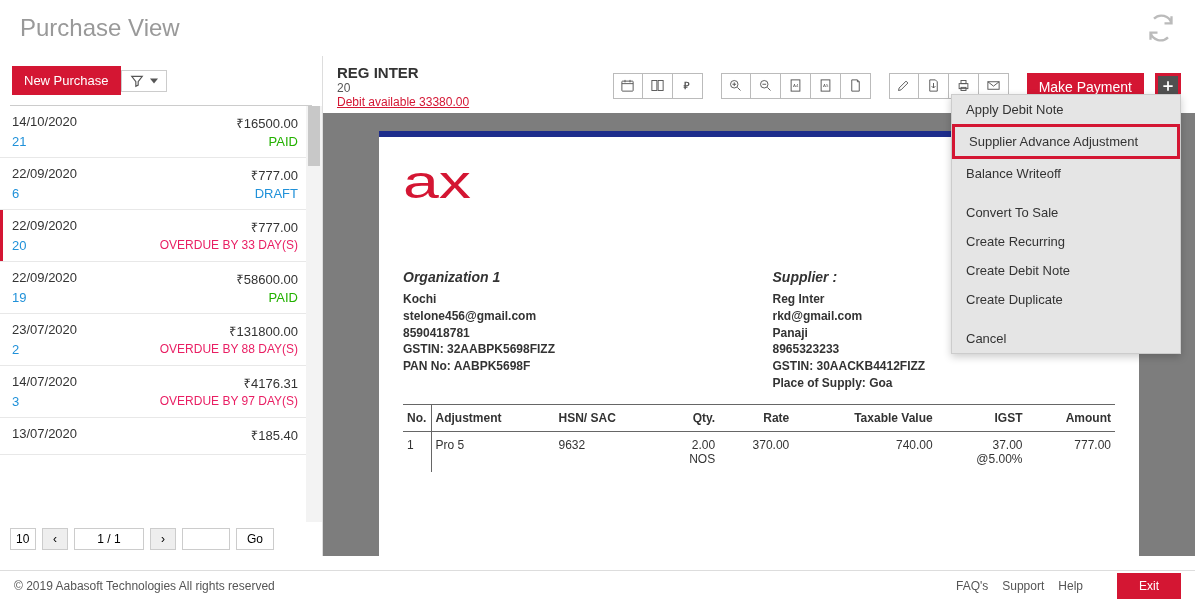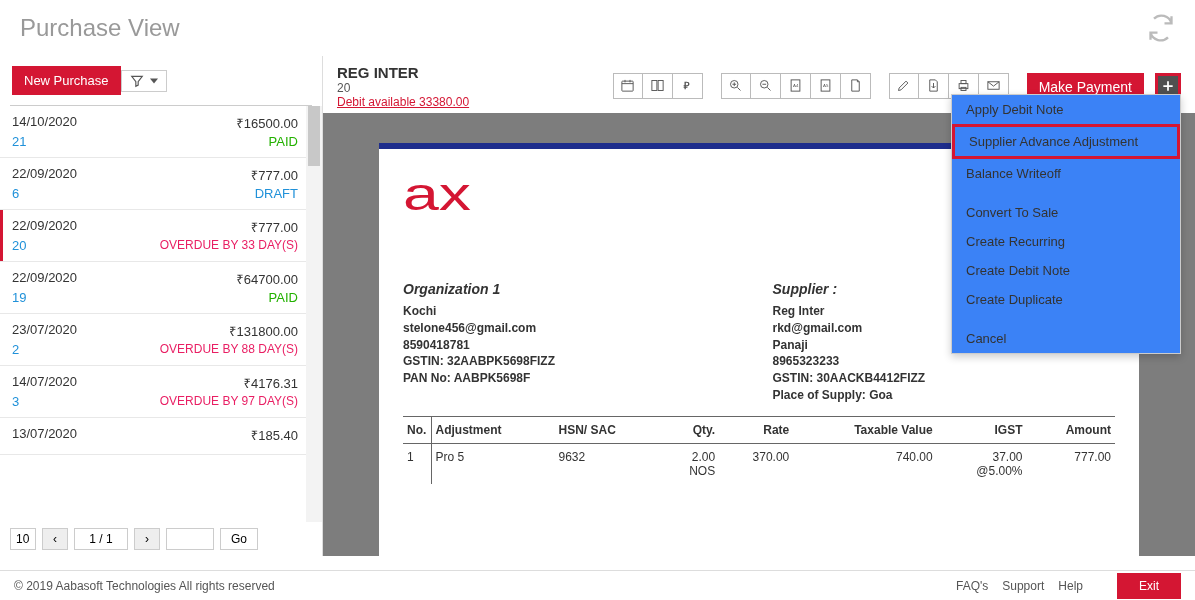--- a/index.html
+++ b/index.html
@@ -20,49 +20,49 @@
 .entry.active::before { content: ""; position: absolute; left: 0; top: 0; bottom: 0; width: 3px; background: #d41633; }
 .entry-row1 { display: flex; justify-content: space-between; }
 .entry-row2 { display: flex; justify-content: space-between; margin-top: 2px; }
 .num-link { color: #2091d9; }
 .status-paid { color: #23b100; }
 .status-draft { color: #2091d9; }
 .status-overdue { color: #e91e63; font-size: 12px; }
 .list-footer { display: flex; align-items: center; padding: 6px 10px; gap: 6px; }
 .list-footer select, .list-footer input, .list-footer button { border: 1px solid #ccc; background: #fff; padding: 2px 5px; font-size: 12px; height: 22px; }
 .list-footer .page-btn { width: 26px; text-align: center; background: #eee; cursor: pointer; }
-.list-footer .page-input { width: 54px; text-align: center; }
+.list-footer .page-input { width: 70px; text-align: center; }
 .list-footer .go { width: 38px; cursor: pointer; }
 .right-col { flex: 1; display: flex; flex-direction: column; position: relative; }
 .right-header { padding: 8px 14px 4px 14px; display: flex; align-items: center; }
 .rh-left { display: flex; flex-direction: column; }
 .rh-title { font-weight: 600; font-size: 15px; }
 .rh-sub { font-size: 12px; color: #555; }
 .rh-debit { color: #d41633; text-decoration: underline; font-size: 12px; cursor: pointer; }
 .toolbar-groups { display: flex; gap: 18px; margin-left: auto; }
 .tgroup { display: flex; }
 .ticon { width: 30px; height: 26px; border: 1px solid #bbb; display: flex; align-items: center; justify-content: center; cursor: pointer; }
 .ticon + .ticon { border-left: none; }
 .ticon svg { width: 15px; height: 15px; color: #555; }
 .make-payment { background: #d41633; color: #fff; padding: 6px 12px; border: none; cursor: pointer; font-size: 14px; }
 .plus-btn { width: 26px; height: 26px; background: #505050; border: 3px solid #d41633; display: flex; align-items: center; justify-content: center; cursor: pointer; }
 .plus-btn svg { color: #fff; }
-.doc-area { flex: 1; background: #7d7d7d; display: flex; justify-content: center; padding-top: 30px; overflow: hidden; position: relative; }
+.doc-area { flex: 1; background: #7d7d7d; display: flex; justify-content: center; padding-top: 18px; overflow: hidden; position: relative; }
 .doc-page { width: 760px; background: #fff; border-top: 6px solid #1e2d8c; padding: 18px 24px; }
 .logo { color: #d41633; font-size: 46px; letter-spacing: 0px; font-weight: 400; margin-bottom: 60px; font-family: Arial; transform: scaleX(1.4); transform-origin: left; }
 .org-row { display: flex; gap: 27px; }
 .org-col { flex: 1; }
 .org-title { font-weight: 700; font-style: italic; font-size: 14px; margin-bottom: 6px; }
 .org-line { font-size: 12px; font-weight: 700; line-height: 1.4; }
 .inv-table { width: 100%; border-collapse: collapse; margin-top: 12px; font-size: 12px; }
 .inv-table th { border-top: 1px solid #666; border-bottom: 1px solid #666; padding: 6px 4px; font-weight: 700; text-align: left; }
 .inv-table th.r, .inv-table td.r { text-align: right; }
 .inv-table td { padding: 6px 4px; vertical-align: top; }
 .inv-table th:first-child, .inv-table td:first-child { border-right: 1px solid #666; width: 28px; }
-.menu { position: absolute; top: 38px; right: 14px; width: 230px; background: #3b82f6; border: 1px solid #ccc; box-shadow: 0 3px 8px rgba(0,0,0,.2); z-index: 10; }
+.menu { position: absolute; top: 38px; right: 14px; width: 230px; background: #e5e5e5; border: 1px solid #ccc; box-shadow: 0 3px 8px rgba(0,0,0,.2); z-index: 10; }
 .menu-item { padding: 7px 14px; font-size: 13px; cursor: pointer; color: #333; }
 .menu-item.hl { border: 3px solid #d41633; }
 .menu-sep { height: 10px; }
 .footer { position: absolute; bottom: 0; left: 0; right: 0; height: 30px; border-top: 1px solid #ddd; display: flex; align-items: center; padding: 0 14px; font-size: 12px; color: #555; background: #fff; }
 .footer .links { margin-left: auto; display: flex; gap: 14px; align-items: center; }
 .footer .exit { background: #d41633; color: #fff; padding: 6px 22px; cursor: pointer; margin-left: 20px; }
 select { appearance: none; padding-right: 16px; }
 </style>
 </head>
 <body>
@@ -116,21 +116,21 @@
               <span>₹777.00</span>
             </div>
   <div class="entry-row2">
               <span class="num-link">20</span>
               <span class="status-overdue">OVERDUE BY 33 DAY(S)</span>
             </div>
           </div>
           <div class="entry">
             <div class="entry-row1">
               <span>22/09/2020</span>
-              <span>₹64700.00</span>
+              <span>₹58600.00</span>
             </div>
   <div class="entry-row2">
               <span class="num-link">19</span>
               <span class="status-paid">PAID</span>
             </div>
           </div>
           <div class="entry">
             <div class="entry-row1">
               <span>23/07/2020</span>
               <span>₹131800.00</span>

